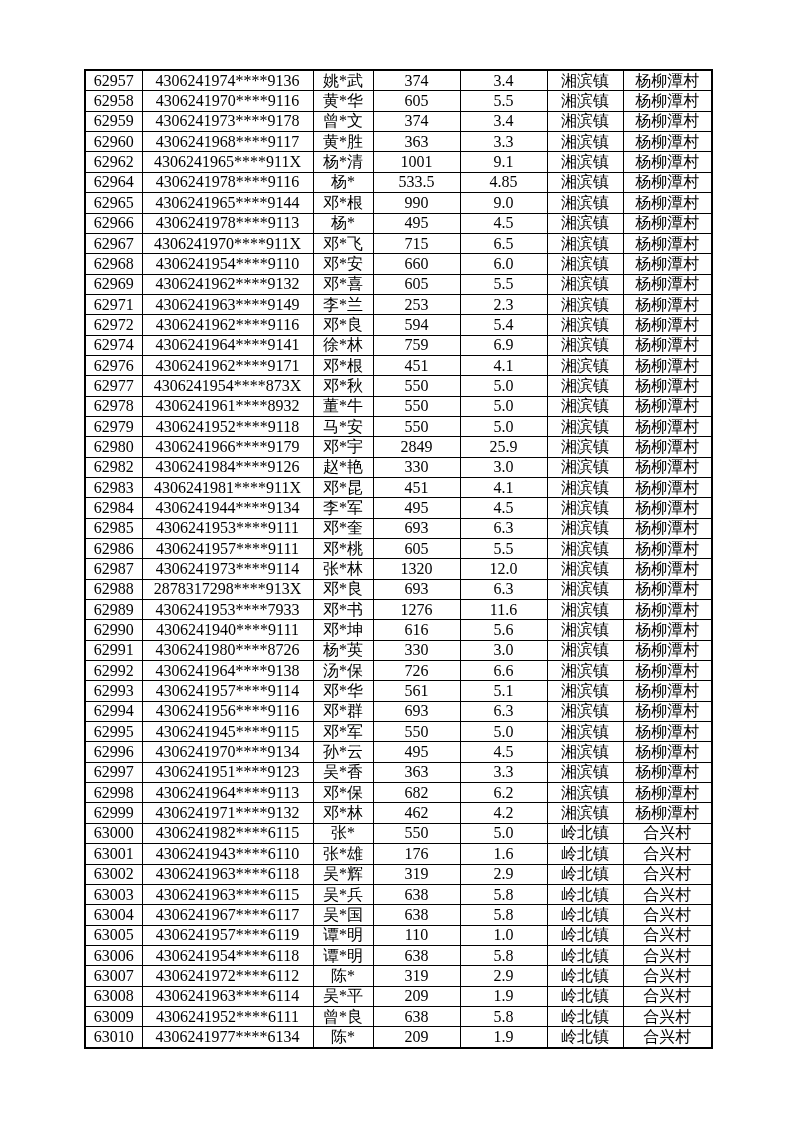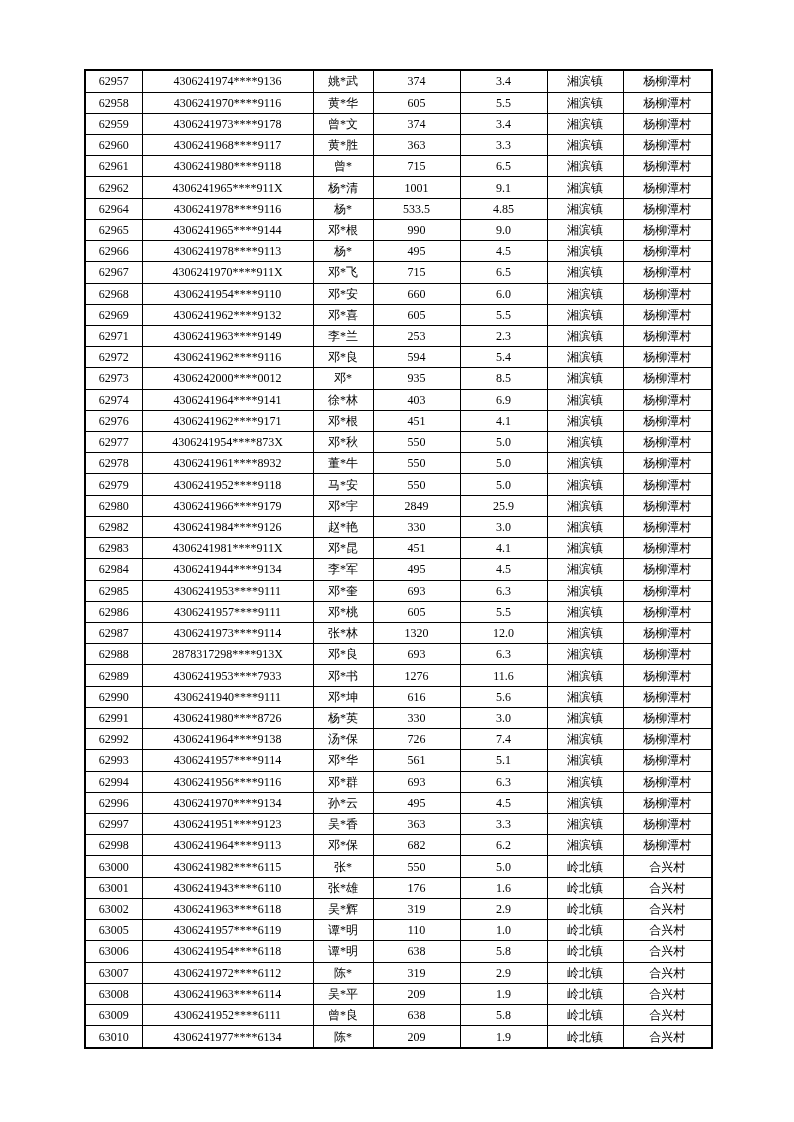--- a/index.html
+++ b/index.html
@@ -17,21 +17,21 @@
   table.data-table {
     position: absolute;
     left: 84px;
     top: 69px;
     width: 627px;
     height: 980px;
     border-collapse: collapse;
     table-layout: fixed;
     border: 2px solid #000000;
     font-family: "Liberation Serif", "DejaVu Serif", serif;
-    font-size: 12px;
+    font-size: 16px;
     color: #000000;
   }
   table.data-table td {
     border: 1px solid #000000;
     text-align: center;
     vertical-align: middle;
     padding: 0;
     overflow: hidden;
     white-space: nowrap;
     line-height: 1;
@@ -82,29 +82,20 @@
         <tr>
           <td>62960</td>
           <td>4306241968****9117</td>
           <td>黄*胜</td>
           <td>363</td>
           <td>3.3</td>
           <td>湘滨镇</td>
           <td>杨柳潭村</td>
         </tr>
         <tr>
-          <td>62961</td>
-          <td>4306241980****9118</td>
-          <td>曾*</td>
-          <td>715</td>
-          <td>6.5</td>
-          <td>湘滨镇</td>
-          <td>杨柳潭村</td>
-        </tr>
-        <tr>
           <td>62962</td>
           <td>4306241965****911X</td>
           <td>杨*清</td>
           <td>1001</td>
           <td>9.1</td>
           <td>湘滨镇</td>
           <td>杨柳潭村</td>
         </tr>
         <tr>
           <td>62964</td>
@@ -172,33 +163,24 @@
         <tr>
           <td>62972</td>
           <td>4306241962****9116</td>
           <td>邓*良</td>
           <td>594</td>
           <td>5.4</td>
           <td>湘滨镇</td>
           <td>杨柳潭村</td>
         </tr>
         <tr>
-          <td>62973</td>
-          <td>4306242000****0012</td>
-          <td>邓*</td>
-          <td>935</td>
-          <td>8.5</td>
-          <td>湘滨镇</td>
-          <td>杨柳潭村</td>
-        </tr>
-        <tr>
           <td>62974</td>
           <td>4306241964****9141</td>
           <td>徐*林</td>
-          <td>403</td>
+          <td>759</td>
           <td>6.9</td>
           <td>湘滨镇</td>
           <td>杨柳潭村</td>
         </tr>
         <tr>
           <td>62976</td>
           <td>4306241962****9171</td>
           <td>邓*根</td>
           <td>451</td>
           <td>4.1</td>
@@ -329,21 +311,21 @@
           <td>330</td>
           <td>3.0</td>
           <td>湘滨镇</td>
           <td>杨柳潭村</td>
         </tr>
         <tr>
           <td>62992</td>
           <td>4306241964****9138</td>
           <td>汤*保</td>
           <td>726</td>
-          <td>7.4</td>
+          <td>6.6</td>
           <td>湘滨镇</td>
           <td>杨柳潭村</td>
         </tr>
         <tr>
           <td>62993</td>
           <td>4306241957****9114</td>
           <td>邓*华</td>
           <td>561</td>
           <td>5.1</td>
           <td>湘滨镇</td>
@@ -352,20 +334,29 @@
         <tr>
           <td>62994</td>
           <td>4306241956****9116</td>
           <td>邓*群</td>
           <td>693</td>
           <td>6.3</td>
           <td>湘滨镇</td>
           <td>杨柳潭村</td>
         </tr>
         <tr>
+          <td>62995</td>
+          <td>4306241945****9115</td>
+          <td>邓*军</td>
+          <td>550</td>
+          <td>5.0</td>
+          <td>湘滨镇</td>
+          <td>杨柳潭村</td>
+        </tr>
+        <tr>
           <td>62996</td>
           <td>4306241970****9134</td>
           <td>孙*云</td>
           <td>495</td>
           <td>4.5</td>
           <td>湘滨镇</td>
           <td>杨柳潭村</td>
         </tr>
         <tr>
           <td>62997</td>
@@ -379,20 +370,29 @@
         <tr>
           <td>62998</td>
           <td>4306241964****9113</td>
           <td>邓*保</td>
           <td>682</td>
           <td>6.2</td>
           <td>湘滨镇</td>
           <td>杨柳潭村</td>
         </tr>
         <tr>
+          <td>62999</td>
+          <td>4306241971****9132</td>
+          <td>邓*林</td>
+          <td>462</td>
+          <td>4.2</td>
+          <td>湘滨镇</td>
+          <td>杨柳潭村</td>
+        </tr>
+        <tr>
           <td>63000</td>
           <td>4306241982****6115</td>
           <td>张*</td>
           <td>550</td>
           <td>5.0</td>
           <td>岭北镇</td>
           <td>合兴村</td>
         </tr>
         <tr>
           <td>63001</td>
@@ -406,20 +406,38 @@
         <tr>
           <td>63002</td>
           <td>4306241963****6118</td>
           <td>吴*辉</td>
           <td>319</td>
           <td>2.9</td>
           <td>岭北镇</td>
           <td>合兴村</td>
         </tr>
         <tr>
+          <td>63003</td>
+          <td>4306241963****6115</td>
+          <td>吴*兵</td>
+          <td>638</td>
+          <td>5.8</td>
+          <td>岭北镇</td>
+          <td>合兴村</td>
+        </tr>
+        <tr>
+          <td>63004</td>
+          <td>4306241967****6117</td>
+          <td>吴*国</td>
+          <td>638</td>
+          <td>5.8</td>
+          <td>岭北镇</td>
+          <td>合兴村</td>
+        </tr>
+        <tr>
           <td>63005</td>
           <td>4306241957****6119</td>
           <td>谭*明</td>
           <td>110</td>
           <td>1.0</td>
           <td>岭北镇</td>
           <td>合兴村</td>
         </tr>
         <tr>
           <td>63006</td>

